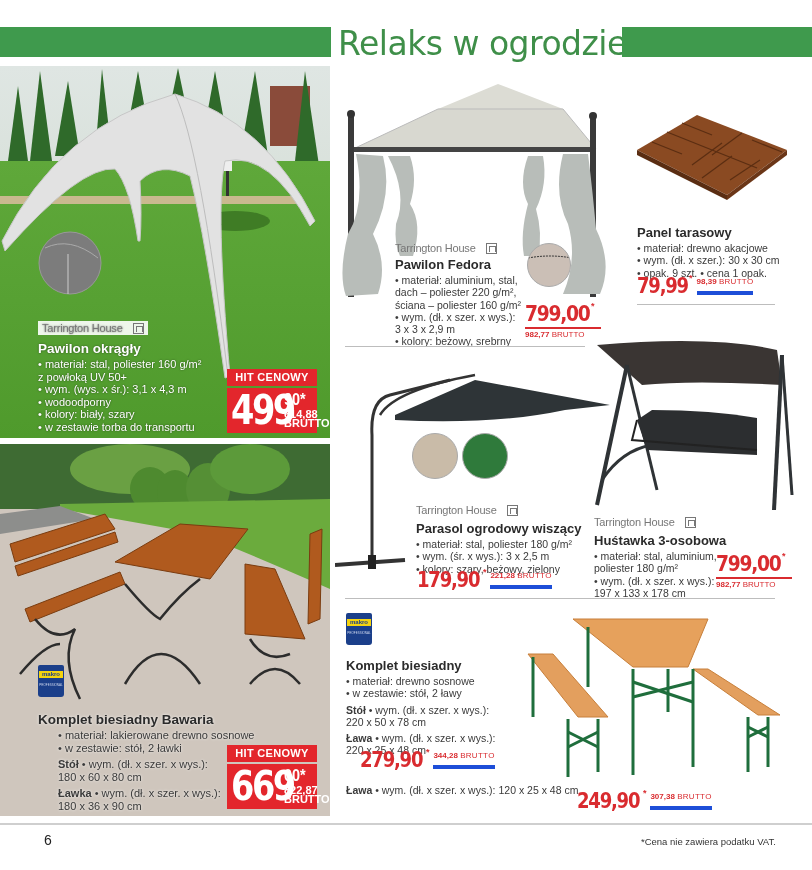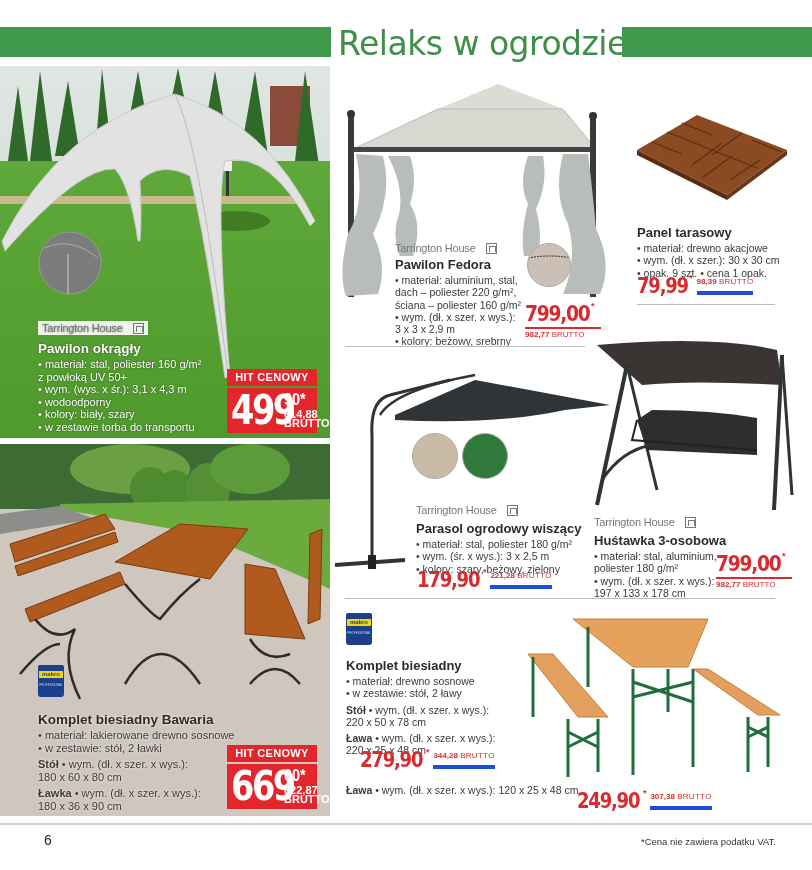--- a/index.html
+++ b/index.html
@@ -25,21 +25,21 @@
 
   .overlay-text { position: absolute; color: #fff; text-shadow: 0 0 2px rgba(0,0,0,0.55); }
   .overlay-text .name { font-weight: bold; font-size: 13.5px; margin-bottom: 2px; }
   .overlay-text .line { font-size: 11px; line-height: 12.5px; }
 
   .dark-text { position: absolute; color: #3a3a3a; }
   .dark-text .name { font-weight: bold; font-size: 13px; color: #2b2b2b; margin-bottom: 2px; }
   .dark-text .line { font-size: 10.5px; line-height: 12.3px; }
   .dark-text .line b { font-weight: bold; }
   .bench-text .name { font-size: 13.5px; color: #2b2b2b; text-shadow: 0 0 3px rgba(255,255,255,0.9); }
-  .bench-text .line { font-size: 11px; line-height: 12.5px; text-shadow: 0 0 3px rgba(255,255,255,0.9); }
+  .bench-text .line { font-size: 11px; line-height: 12.5px; text-shadow: 0 0 3px rgba(255,255,255,0.9); margin-left: 20px; }
   .gap { height: 4px; }
 
   
   .hit { position: absolute; width: 90px; }
   .hit .hit-top { background: #e3262c; color: #fff; font-weight: bold; font-size: 11px; text-align: center; height: 17px; line-height: 17px; margin-bottom: 2px; letter-spacing: 0.3px; }
   .hit .hit-body { background: #e3262c; color: #fff; height: 45px; position: relative; }
   .hit .big { position: absolute; left: 4px; top: -2px; font-size: 41px; font-weight: bold; letter-spacing: -3px; font-family: "DejaVu Sans", sans-serif; transform: scaleX(0.82); transform-origin: left top; }
   .hit .dec { position: absolute; left: 57px; top: 2px; font-size: 17px; font-weight: bold; transform: scaleX(0.85); transform-origin: left top; }
   .hit .gross { position: absolute; left: 57px; top: 22px; font-size: 11px; font-weight: bold; line-height: 8.5px; }
 

